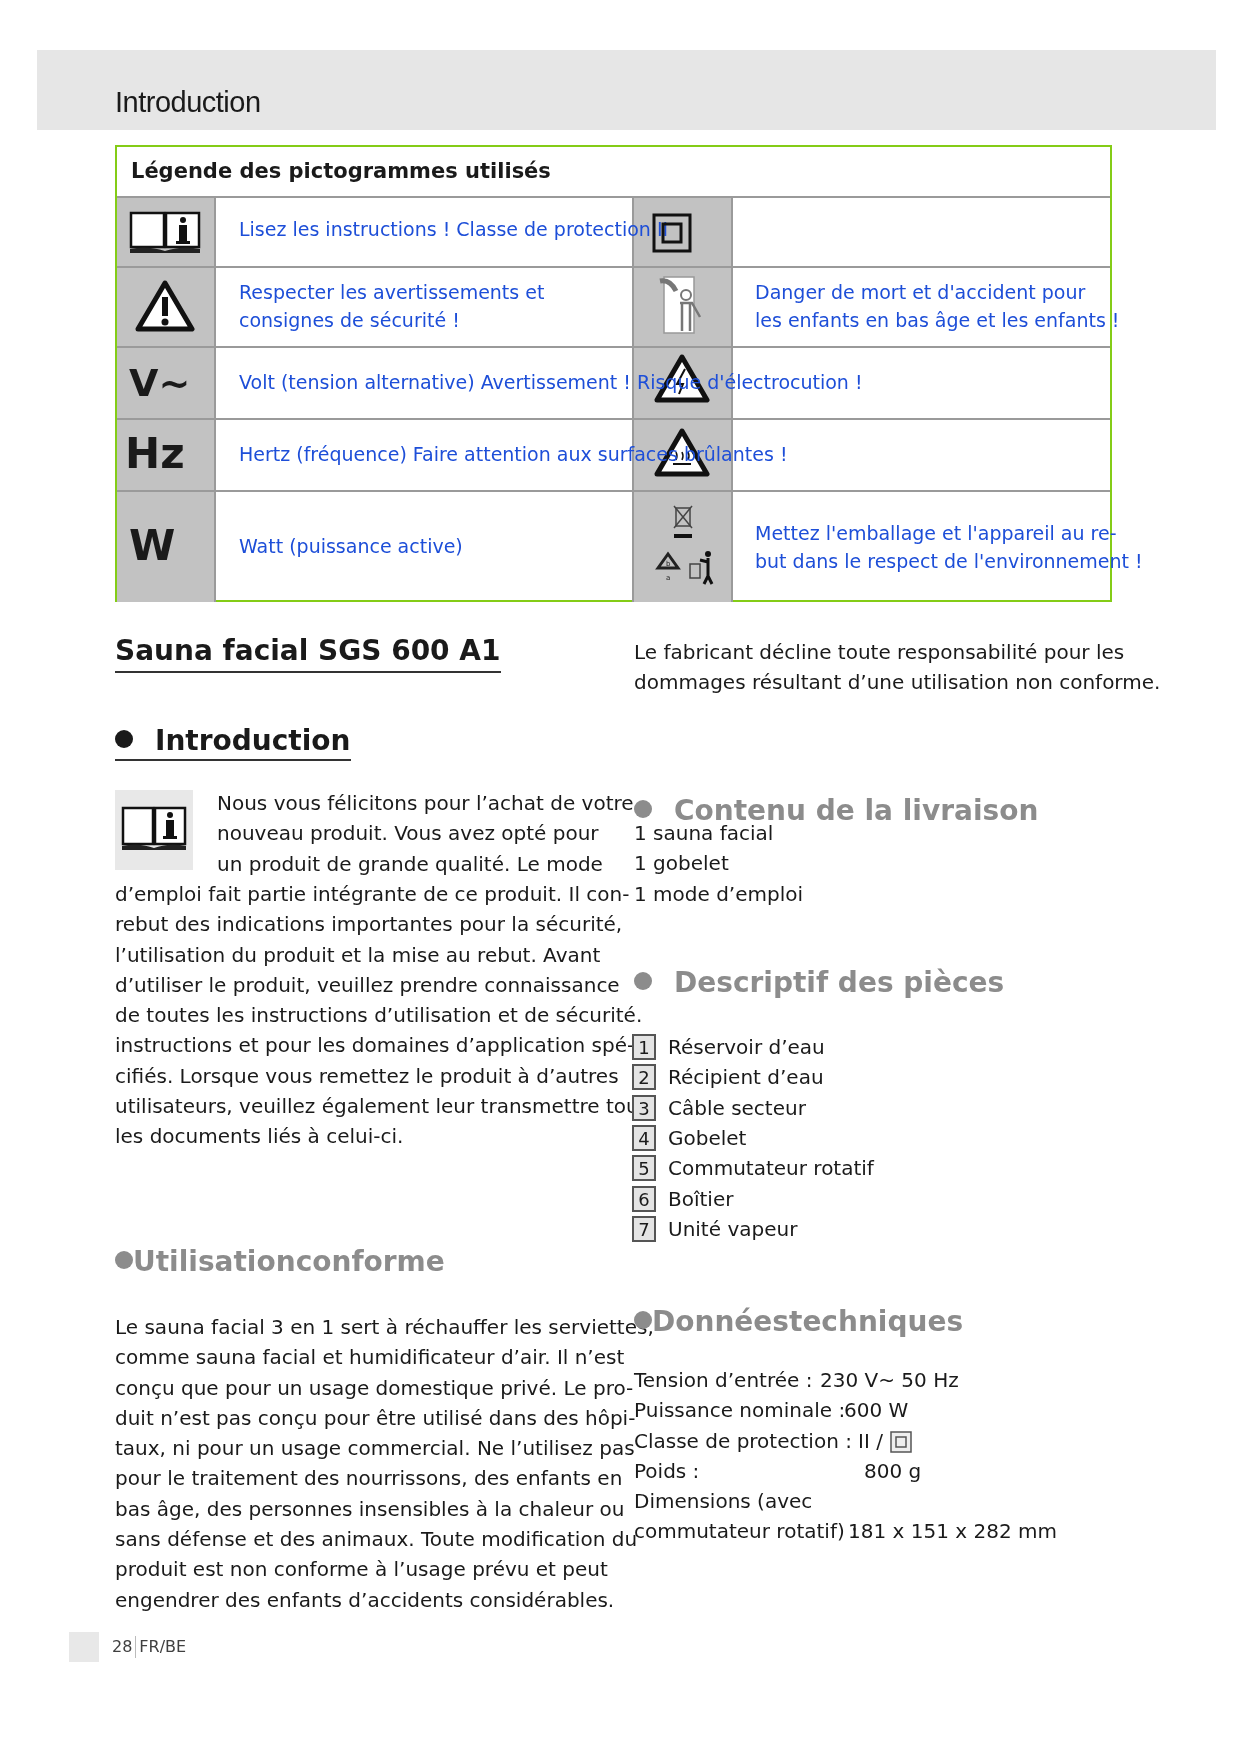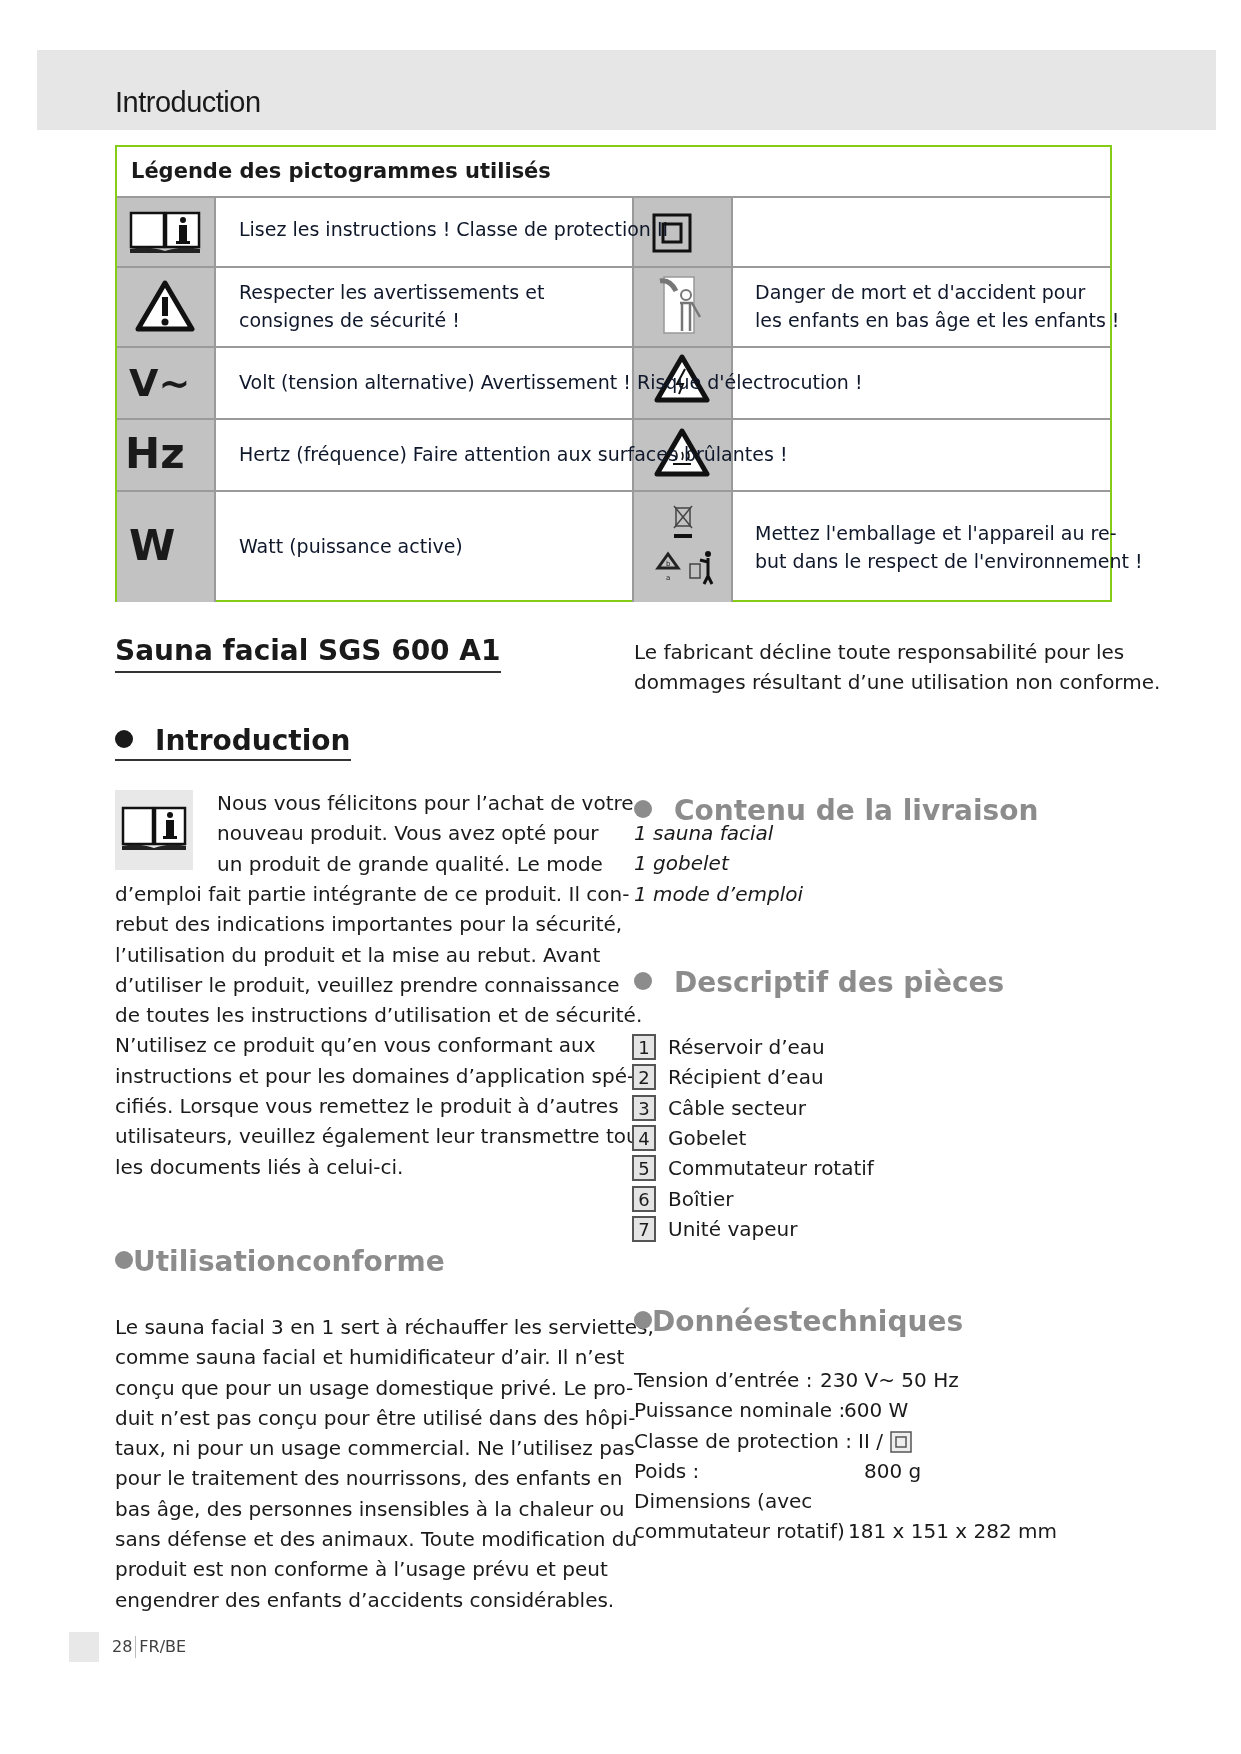--- a/index.html
+++ b/index.html
@@ -21,21 +21,21 @@
   .legend {
     position: absolute; left: 115px; top: 145px; width: 997px; height: 457px;
     border: 2px solid #84cc16; box-sizing: border-box; background: #fff;
   }
   .legend-title {
     position: absolute; left: 14px; top: 12px; font-size: 21px; font-weight: bold;
   }
   .legend .hline { position: absolute; left: 0; right: 0; height: 2px; background: #9a9a9a; }
   .legend .icol { position: absolute; background: #c2c2c2; }
   .legend .vline { position: absolute; width: 2px; background: #9a9a9a; }
-  .cell-text { position: absolute; font-size: 19px; line-height: 28px; color: #0f172a; white-space: nowrap; }
+  .cell-text { position: absolute; font-size: 19px; line-height: 28px; color: #1d4ed8; white-space: nowrap; }
   .sym { position: absolute; font-weight: bold; color: #1a1a1a; font-family: "DejaVu Sans", sans-serif; }
   .main-title {
     position: absolute; left: 115px; top: 634px; font-size: 28px; font-weight: bold;
     border-bottom: 2px solid #333; padding-bottom: 4px; white-space: nowrap;
   }
   .sec-head {
     position: absolute; font-size: 28px; font-weight: bold; white-space: nowrap;
   }
   .sec-head.dark { color: #1a1a1a; border-bottom: 2px solid #333; padding-bottom: 2px; }
   .sec-head.grey { color: #8c8c8c; }
@@ -45,21 +45,21 @@
   }
   .dark .bullet { background: #1a1a1a; }
   .grey .bullet { background: #8c8c8c; }
   .grey .bullet.tight { margin-right: 0; }
   .para { position: absolute; font-size: 20px; line-height: 30.3px; color: #1a1a1a; }
   .para .line { display: block; white-space: nowrap; }
   .info-icon {
     position: absolute; left: 115px; top: 790px; width: 78px; height: 80px; background: #e8e8e8;
   }
   .list { position: absolute; font-size: 20px; line-height: 30.3px; }
-  .list .item { display: block; white-space: nowrap; font-style: italic; }
+  .list .item { display: block; white-space: nowrap; }
   .parts { position: absolute; left: 632px; top: 1032px; }
   .part { display: flex; align-items: center; height: 30.3px; font-size: 20px; }
   .part .num {
     width: 24px; height: 26px; border: 2px solid #555; background: #e4e4e4; box-sizing: border-box;
     font-size: 18px; line-height: 24px; text-align: center; margin-right: 12px;
   }
   .specs { position: absolute; left: 634px; top: 1365px; font-size: 20px; line-height: 30.3px; }
   .specs .row { position: relative; height: 30.3px; white-space: nowrap; }
   .specs .val { position: absolute; }
   .footer-box { position: absolute; left: 69px; top: 1632px; width: 30px; height: 30px; background: #e8e8e8; }
@@ -193,21 +193,20 @@
   <span class="line">Nous vous félicitons pour l’achat de votre</span>
   <span class="line">nouveau produit. Vous avez opté pour</span>
   <span class="line">un produit de grande qualité. Le mode</span>
 </div>
 <div class="para" style="left:115px;top:879px;">
   <span class="line">d’emploi fait partie intégrante de ce produit. Il con-</span>
   <span class="line">rebut des indications importantes pour la sécurité,</span>
   <span class="line">l’utilisation du produit et la mise au rebut. Avant</span>
   <span class="line">d’utiliser le produit, veuillez prendre connaissance</span>
   <span class="line">de toutes les instructions d’utilisation et de sécurité.</span>
-  <span class="line">N’utilisez ce produit qu’en vous conformant aux</span>
   <span class="line">instructions et pour les domaines d’application spé-</span>
   <span class="line">cifiés. Lorsque vous remettez le produit à d’autres</span>
   <span class="line">utilisateurs, veuillez également leur transmettre tous</span>
   <span class="line">les documents liés à celui-ci.</span>
 </div>
 
 <div class="sec-head grey" style="left:115px;top:1245px;">
   <span class="bullet tight"></span><span>Utilisationconforme</span>
 </div>
 <div class="para" style="left:115px;top:1312px;">

